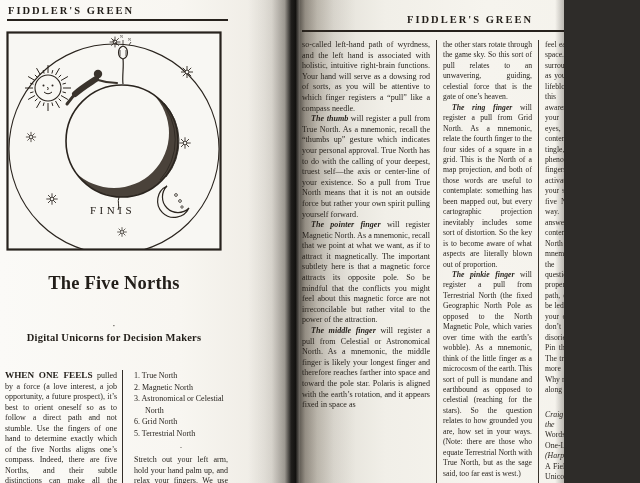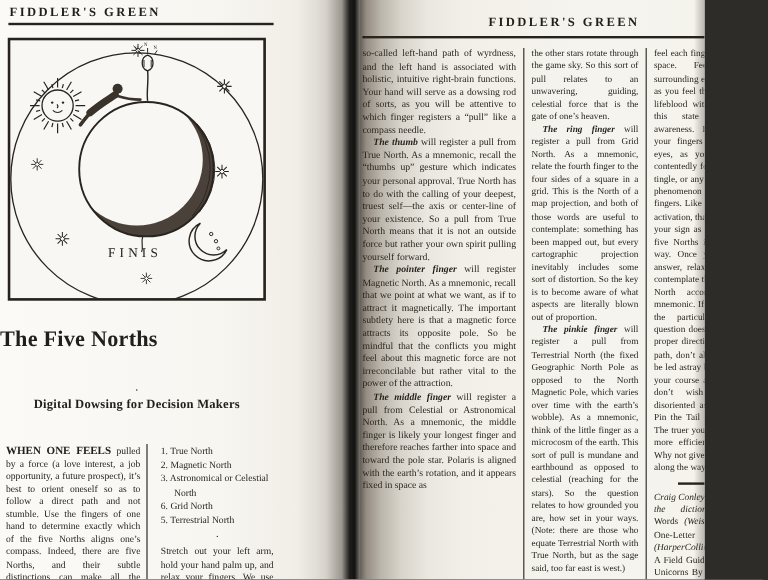--- a/index.html
+++ b/index.html
@@ -1,26 +1,26 @@
 <!DOCTYPE html>
 <html lang="en"><head>
 <meta charset="utf-8">
 <style>
   html,body{margin:0;padding:0;background:#2e2c29;}
   .spread{position:relative;width:564px;height:483px;overflow:hidden;
-    font-family:"Liberation Serif","DejaVu Serif",serif;color:#221e19;background:#f6f4ef;padding-left:23px;}
+    font-family:"Liberation Serif","DejaVu Serif",serif;color:#221e19;background:#f6f4ef;}
   .page{position:absolute;top:0;bottom:0;}
   .page.left{left:0;width:300px;background:linear-gradient(90deg,#fbfaf7 0%,#f8f6f1 60%,#efece5 88%,#dbd6cc 100%);}
   .page.right{left:300px;width:340px;background:linear-gradient(90deg,#b7b1a5 0%,#e4e1d9 10%,#f1efe8 25%,#f6f4ee 55%,#f4f2eb 100%);}
 
   
   .lp-header{position:absolute;left:8px;top:5px;font-weight:bold;font-size:10.5px;letter-spacing:2px;white-space:nowrap;}
   .lp-rule{position:absolute;left:7px;top:19px;width:221px;height:2px;background:#27221d;}
   .illus{position:absolute;left:6px;top:31px;width:216px;height:220px;display:block;}
-  .lp-title{position:absolute;left:0;top:271px;width:228px;font-weight:bold;
+  .lp-title{position:absolute;left:0;top:271px;width:228px;text-align:center;font-weight:bold;
     font-size:18.5px;line-height:25px;letter-spacing:.2px;}
   .lp-orn{position:absolute;left:0;top:321px;width:228px;text-align:center;font-size:10px;line-height:10px;}
   .lp-sub{position:absolute;left:0;top:332px;width:228px;text-align:center;font-weight:bold;font-size:10.5px;letter-spacing:.2px;}
   .lp-cols{position:absolute;left:5px;top:370px;width:223px;bottom:0;display:flex;}
   .lp-col1{width:112px;font-size:8px;line-height:10.5px;text-align:justify;}
   .lp-col2{flex:1;margin-left:5px;border-left:1.2px solid #332d27;padding-left:11px;font-size:8px;}
   .lead-caps{font-weight:bold;font-size:9.2px;}
   .li{line-height:11.5px;padding-left:11px;text-indent:-11px;}
   .orn{ text-align:center;font-size:9px;line-height:11px;margin:3px 0 2px;}
   .para{margin:0;text-align:justify;}
@@ -136,21 +136,21 @@
       </g>
 
       <path class="ink" stroke-width="1" d="M113,166 C111,171 114,175 112,179"></path>
       <text x="84" y="183" font-size="11" letter-spacing="3.5" fill="#27221d" font-family="Liberation Serif, DejaVu Serif, serif">FINIS</text>
     </svg>
 
     <div class="lp-title">
       <div>The Five Norths</div>
     </div>
     <div class="lp-orn">·</div>
-    <div class="lp-sub">Digital Dowsing for Decision Makers</div>
+    <div class="lp-sub">Digital Unicorns for Decision Makers</div>
 
     <div class="lp-cols">
       <div class="lp-col1">
         <p class="para"><span class="lead-caps">WHEN ONE FEELS</span><span> pulled by a force (a love interest, a job opportunity, a future prospect), it’s best to orient oneself so as to follow a direct path and not stumble. Use the fingers of one hand to determine exactly which of the five Norths aligns one’s compass. Indeed, there are five Norths, and their subtle distinctions can make all the difference in navigating toward a goal. They are:</span></p>
       </div>
       <div class="lp-col2">
         <div class="li">1. True North</div>
         <div class="li">2. Magnetic North</div>
         <div class="li">3. Astronomical or Celestial North</div>
         <div class="li">6. Grid North</div>

